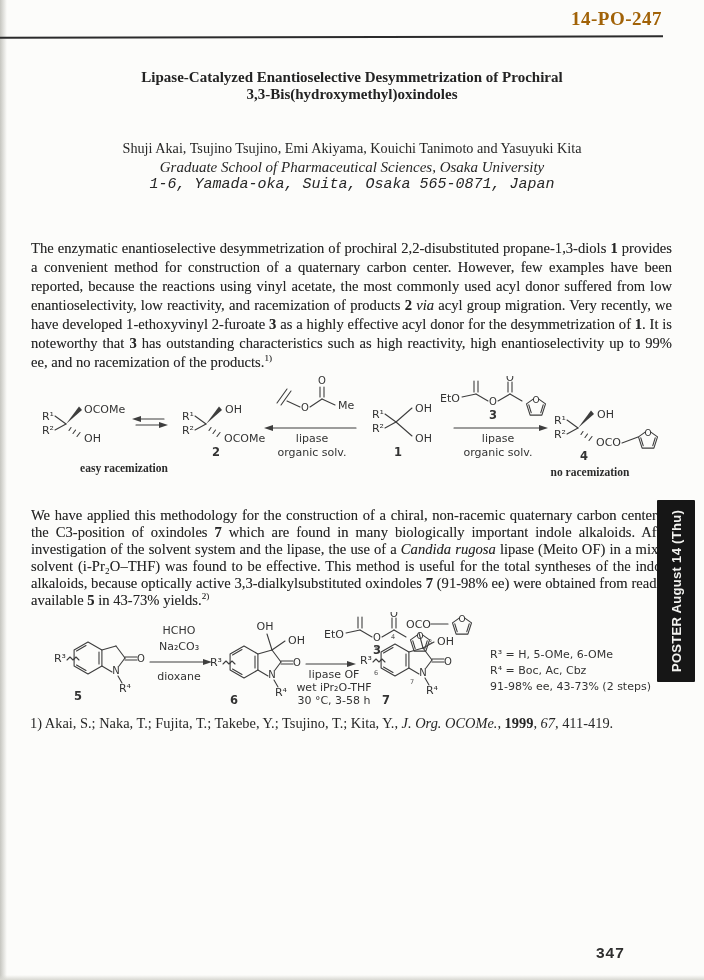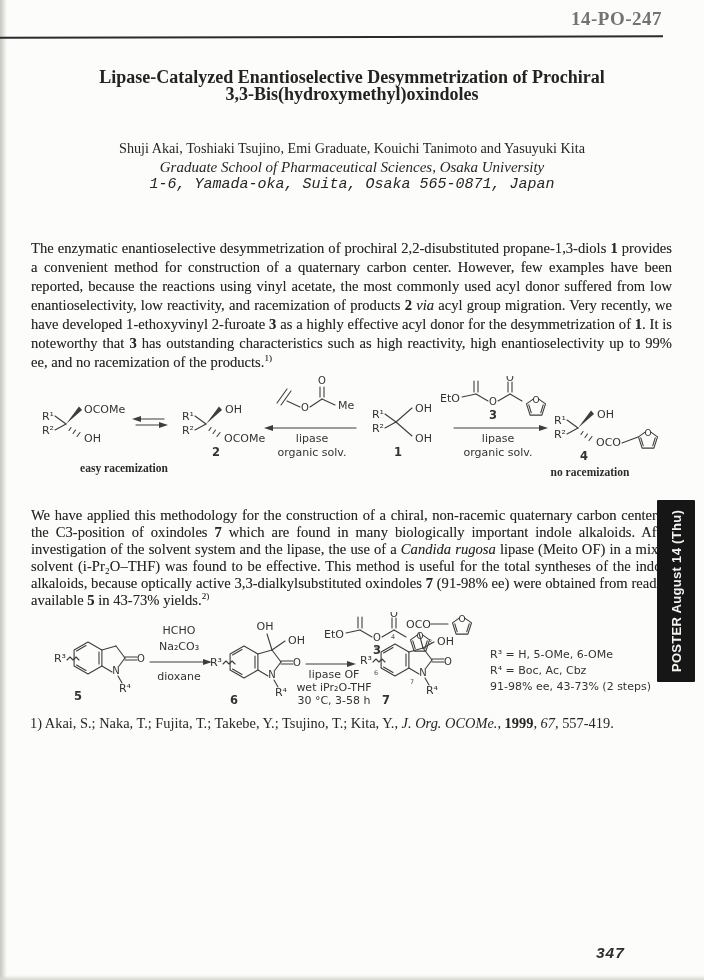--- a/index.html
+++ b/index.html
@@ -2,40 +2,40 @@
 <html><head>
 <meta charset="utf-8">
 <style>
   html,body{margin:0;padding:0;background:#e8e8e4;}
   .page{position:relative;width:704px;height:980px;background:#fcfcfa;overflow:hidden;
         font-family:"Liberation Serif","DejaVu Serif",serif;color:#262626;}
   .scan-edge-left{position:absolute;left:0;top:0;width:7px;height:100%;
         background:linear-gradient(to right,#c6c6c0,rgba(252,252,250,0));}
   .scan-edge-bottom{position:absolute;left:0;bottom:0;width:100%;height:5px;
         background:linear-gradient(to top,#d8d8d2,rgba(252,252,250,0));}
-  .poster-id{position:absolute;top:8px;right:42px;font-size:19px;font-weight:bold;letter-spacing:.5px;color:#737373;}
+  .poster-id{position:absolute;top:8px;right:42px;font-size:19px;font-weight:bold;letter-spacing:.5px;color:#a16207;}
   .rule{position:absolute;top:36px;left:0;width:663px;height:2px;background:#2b2b2b;transform:rotate(-.12deg);}
   .title{position:absolute;top:69px;left:0;width:100%;text-align:center;
-         font-size:18px;font-weight:bold;line-height:16.5px;color:#232323;}
+         font-size:15px;font-weight:bold;line-height:16.5px;color:#232323;}
   .authors{position:absolute;top:140px;left:0;width:100%;text-align:center;font-size:14.2px;}
   .affil{position:absolute;left:0;width:100%;text-align:center;font-style:italic;font-size:15px;}
   .affil1{top:159px;} .affil2{top:176px;font-family:Liberation Mono, monospace;}
   .para{position:absolute;left:31px;width:641px;text-align:justify;font-size:14.6px;
         text-shadow:0 0 .4px rgba(40,40,40,.4);}
   .para1{top:224px;line-height:19px;}
   .para2{top:492px;line-height:17px;}
   .para sup,.refs sup{font-size:.62em;vertical-align:super;line-height:0;}
   .refs{position:absolute;left:30px;top:714px;width:634px;font-size:14.4px;line-height:18.5px;}
   .ref{padding-left:20px;text-indent:-20px;}
   .side-tab{position:absolute;left:657px;top:500px;width:38px;height:182px;background:#161616;border-radius:1px;}
   .side-tab-text{position:absolute;left:50%;top:50%;transform:translate(-50%,-50%) rotate(-90deg);
         white-space:nowrap;color:#f2f2ef;font-family:"Liberation Sans","DejaVu Sans",sans-serif;
         font-weight:bold;font-size:13px;letter-spacing:.3px;}
   .page-number{position:absolute;left:596px;top:944px;font-size:15.5px;font-weight:600;
-        font-family:"Liberation Sans","DejaVu Sans",sans-serif;color:#2e2e2e;letter-spacing:1px;font-style:italic;}
+        font-family:"Liberation Sans","DejaVu Sans",sans-serif;color:#2e2e2e;letter-spacing:1px;}
   .scheme{position:absolute;}
   .scheme1{left:24px;top:376px;}
   .scheme2{left:24px;top:612px;}
   svg text{font-family:"DejaVu Sans","Liberation Sans",sans-serif;font-size:11px;fill:#333;}
   svg text.b{font-weight:bold;font-size:11.5px;}
   svg text.cap{font-family:"Liberation Serif","DejaVu Serif",serif;font-weight:bold;font-size:11.5px;fill:#2b2b2b;}
   svg text.atom{font-size:10px;}
   svg text.loc{font-size:6.5px;fill:#555;}
   svg line,svg path{stroke:#3d3d3d;stroke-width:1.1;fill:none;stroke-linecap:round;stroke-linejoin:round;}
   svg polygon{fill:#3d3d3d;stroke:none;}
@@ -48,21 +48,21 @@
   <div class="scan-edge-bottom"></div>
 
   <div class="poster-id">14-PO-247</div>
   <div class="rule"></div>
 
   <div class="title">
     <span>Lipase-Catalyzed Enantioselective Desymmetrization of Prochiral</span><br>
     <span>3,3-Bis(hydroxymethyl)oxindoles</span>
   </div>
 
-  <div class="authors">Shuji Akai, Toshiaki Tsujino, Emi Graduate, Kouichi Tanimoto and Yasuyuki Kita</div>
+  <div class="authors">Shuji Akai, Tsujino Tsujino, Emi Akiyama, Kouichi Tanimoto and Yasuyuki Kita</div>
   <div class="affil affil1">Graduate School of Pharmaceutical Sciences, Osaka University</div>
   <div class="affil affil2">1-6, Yamada-oka, Suita, Osaka 565-0871, Japan</div>
 
   <p class="para para1"><span>The enzymatic enantioselective desymmetrization of prochiral 2,2-disubstituted propane-1,3-diols </span><span style="font-weight: bold;">1</span><span> provides a convenient method for construction of a quaternary carbon center. However, few examples have been reported, because the reactions using vinyl acetate, the most commonly used acyl donor suffered from low enantioselectivity, low reactivity, and racemization of products </span><span style="font-weight: bold;">2</span><span> </span><span style="font-style: italic;">via</span><span> acyl group migration. Very recently, we have developed 1-ethoxyvinyl 2-furoate </span><span style="font-weight: bold;">3</span><span> as a highly effective acyl donor for the desymmetrization of </span><span style="font-weight: bold;">1</span><span>. It is noteworthy that </span><span style="font-weight: bold;">3</span><span> has outstanding characteristics such as high reactivity, high enantioselectivity up to 99% ee, and no racemization of the products.</span><sup>1)</sup></p>
 
   <svg class="scheme scheme1" width="656" height="116" viewBox="0 0 656 116">
     <g>
       <text x="30" y="44" text-anchor="end">R¹</text>
       <text x="30" y="58" text-anchor="end">R²</text>
       <line x1="31" y1="40" x2="42" y2="48"></line>
@@ -296,21 +296,21 @@
     </g>
 
     <g>
       <text x="466" y="46">R³ = H, 5-OMe, 6-OMe</text>
       <text x="466" y="62">R⁴ = Boc, Ac, Cbz</text>
       <text x="466" y="78">91-98% ee, 43-73% (2 steps)</text>
     </g>
   </svg>
 
   <div class="refs">
-    <div class="ref"><span>1) Akai, S.; Naka, T.; Fujita, T.; Takebe, Y.; Tsujino, T.; Kita, Y., </span><span style="font-style: italic;">J. Org. OCOMe.</span><span>, </span><span style="font-weight: bold;">1999</span><span>, </span><span style="font-style: italic;">67</span><span>, 557-419.</span></div>
+    <div class="ref"><span>1) Akai, S.; Naka, T.; Fujita, T.; Takebe, Y.; Tsujino, T.; Kita, Y., </span><span style="font-style: italic;">J. Org. OCOMe.</span><span>, </span><span style="font-weight: bold;">1999</span><span>, </span><span style="font-style: italic;">67</span><span>, 411-419.</span></div>
   </div>
 
   <div class="side-tab">
     <span class="side-tab-text">POSTER August 14 (Thu)</span>
   </div>
 
   <div class="page-number">347</div>
 </div>
 
 </body></html>

